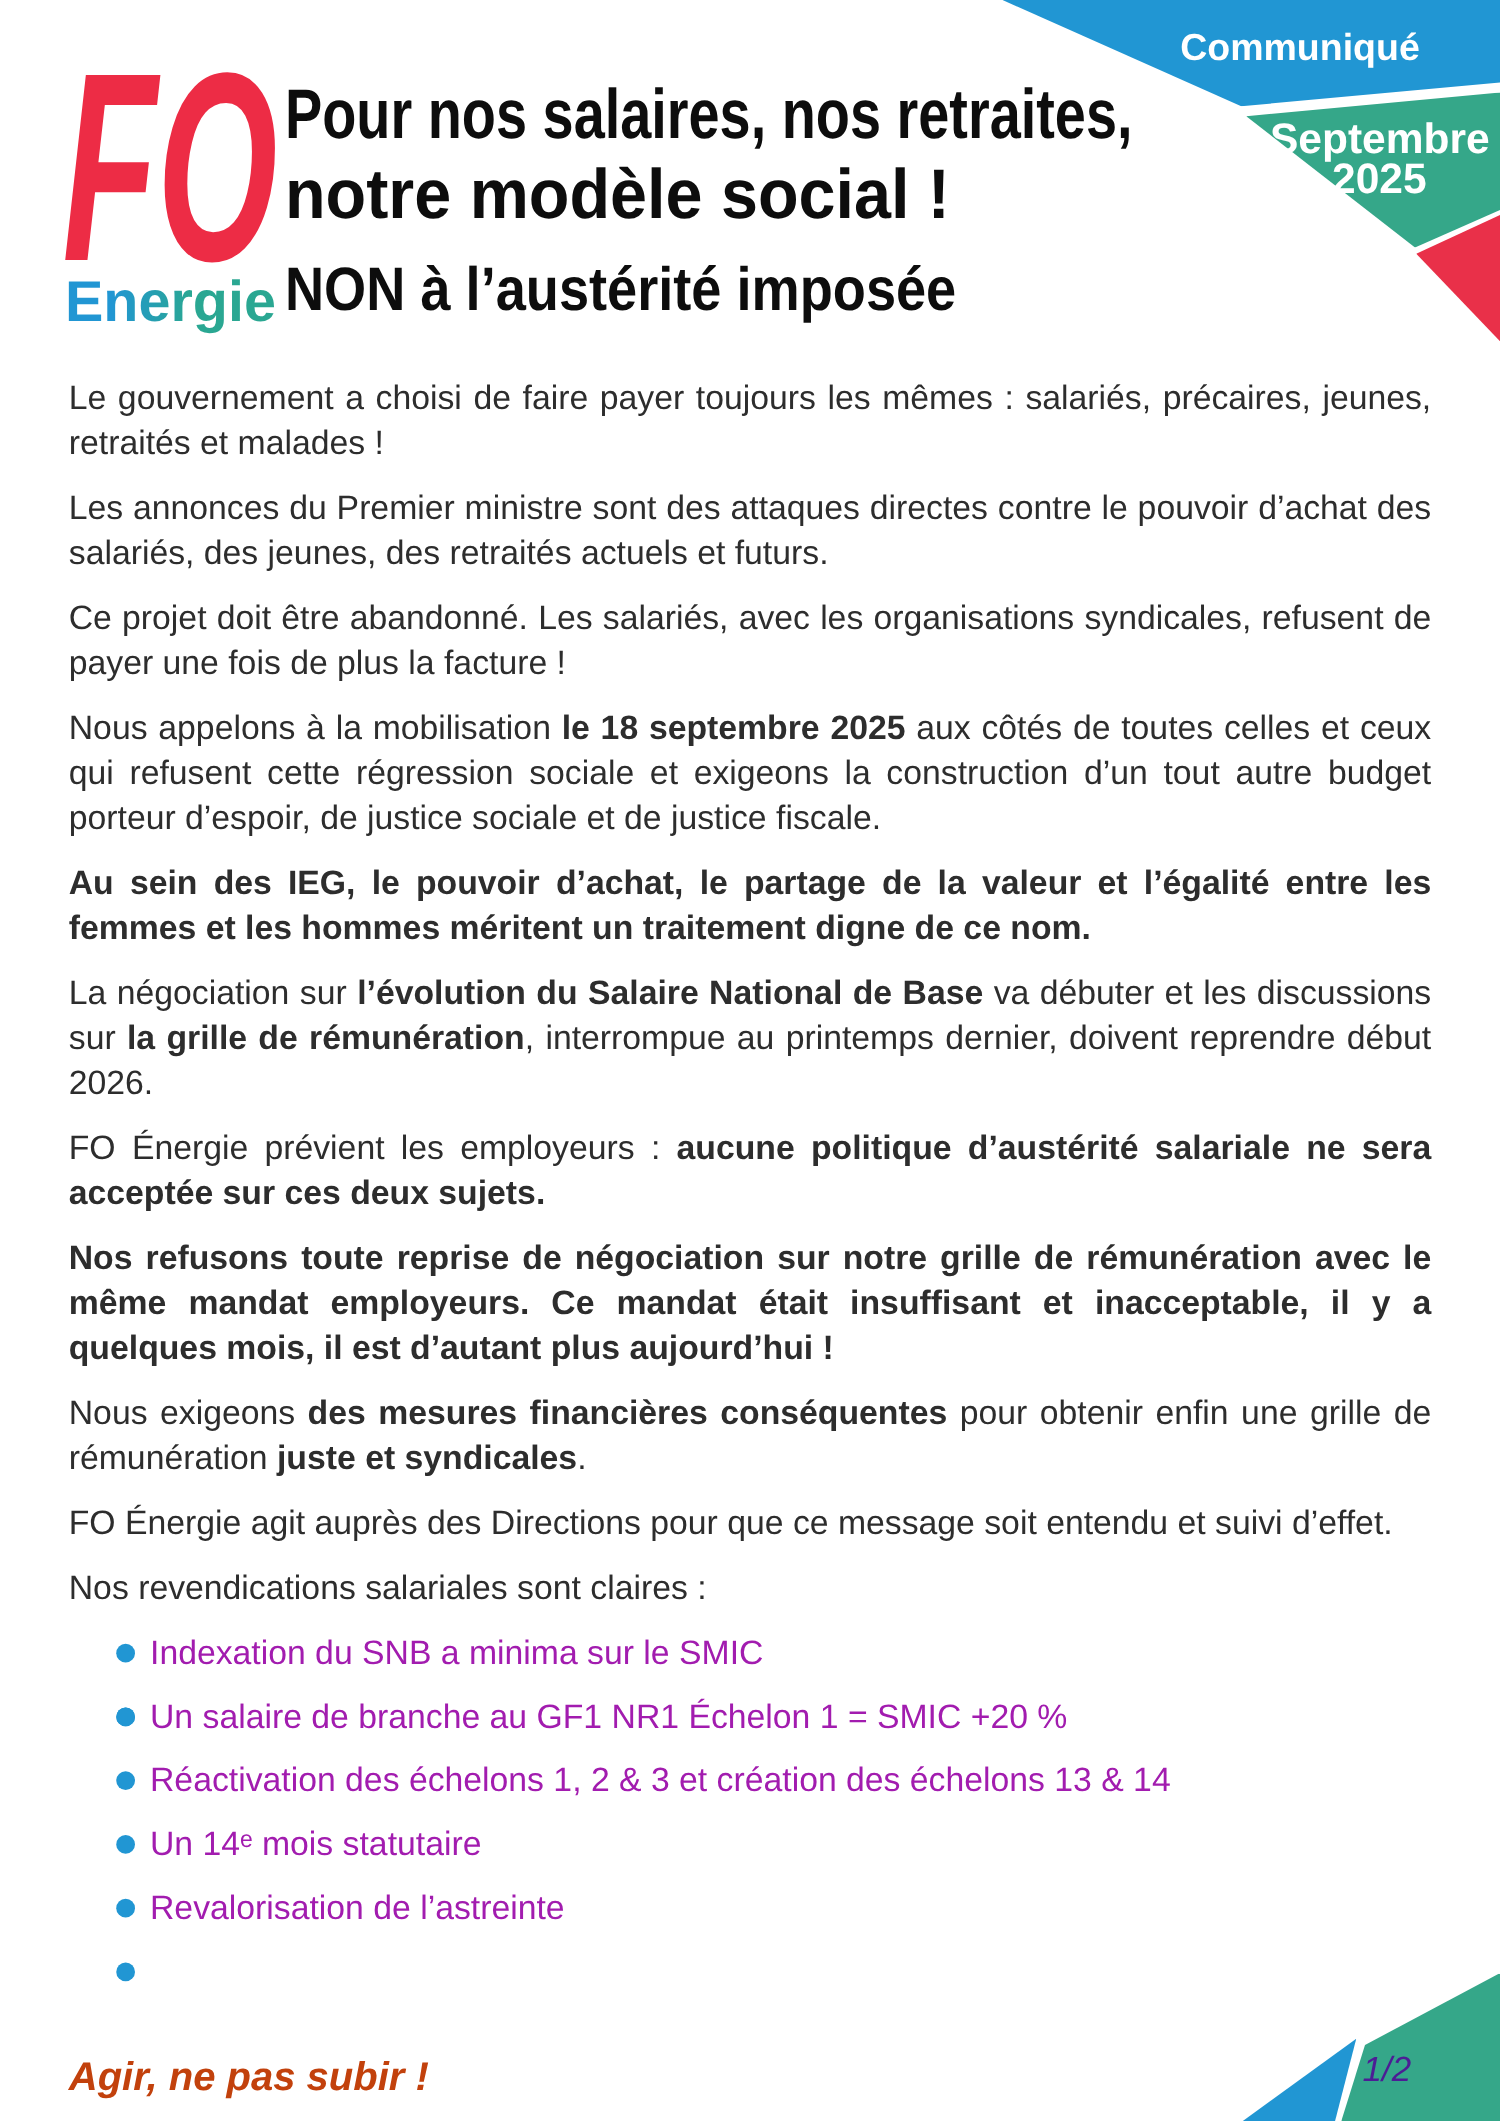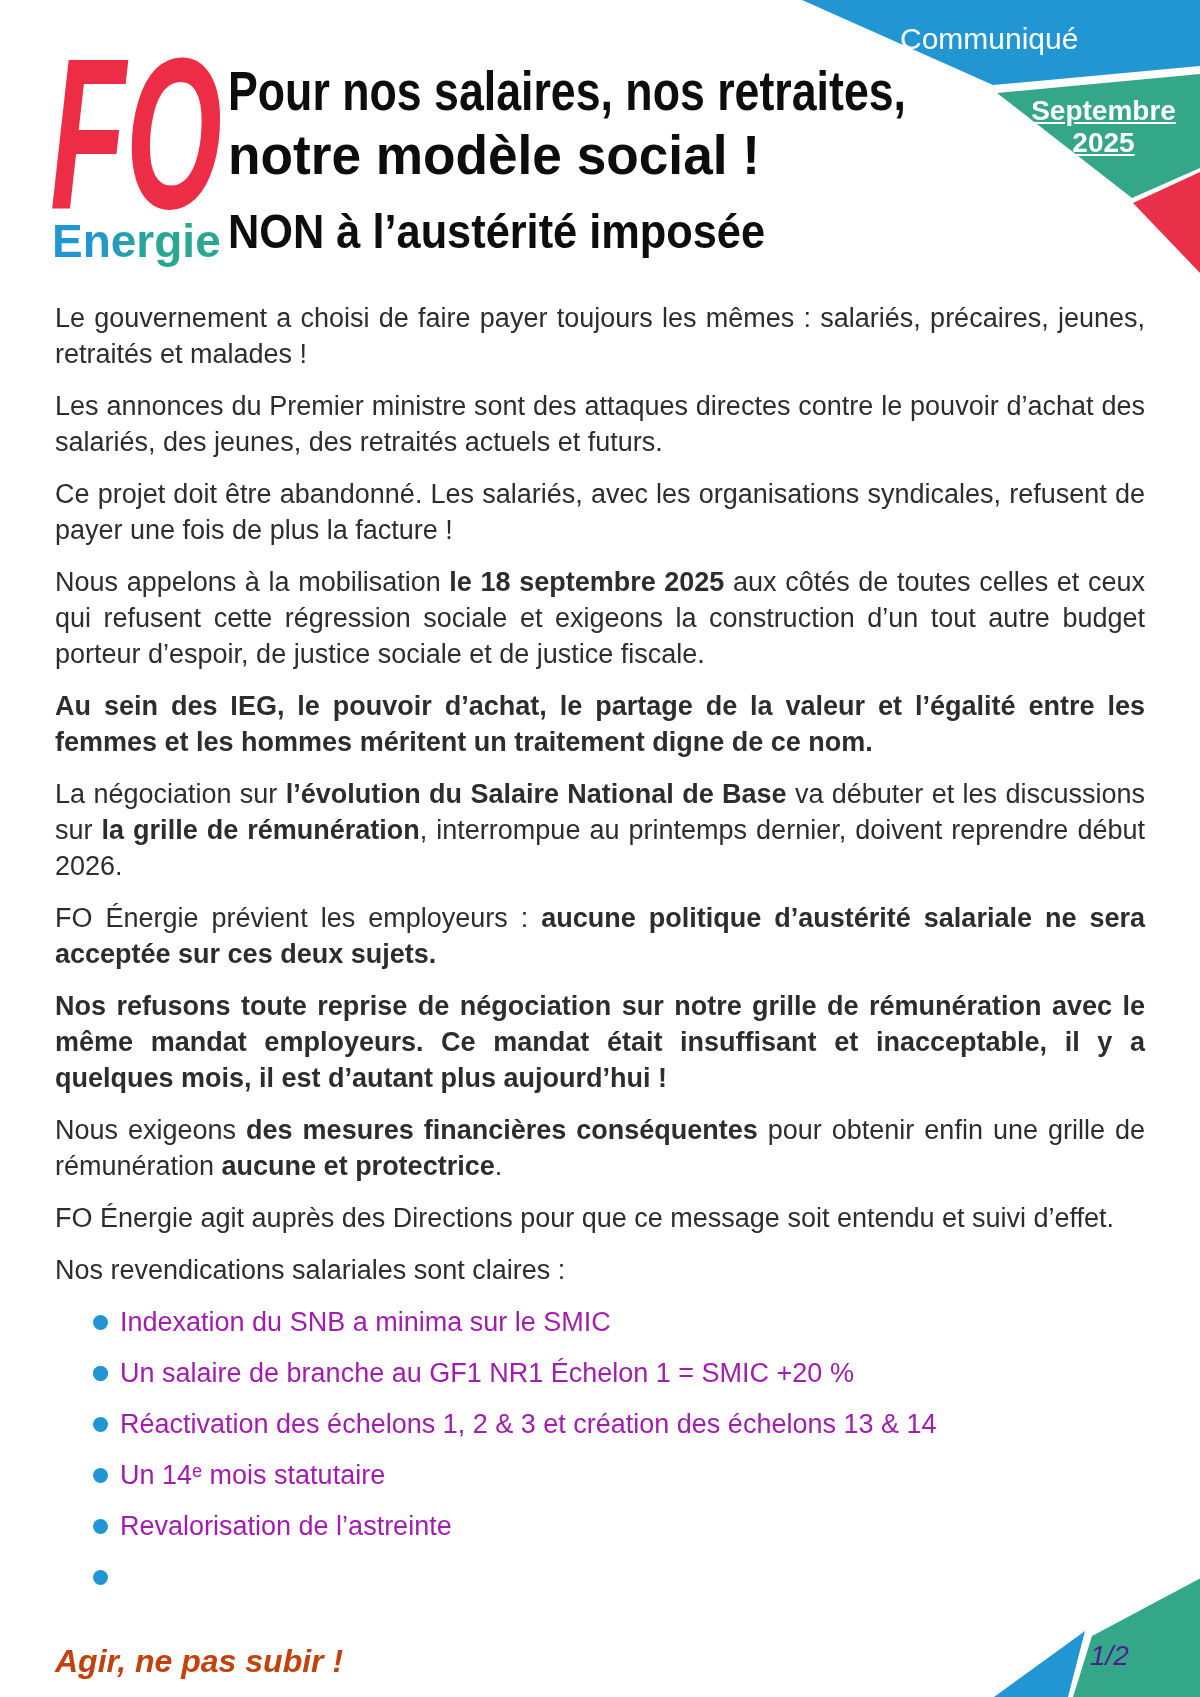--- a/index.html
+++ b/index.html
@@ -15,25 +15,25 @@
   
   .shape { position: absolute; inset: 0; pointer-events: none; }
   .ribbon-blue  { background: #2196d3; clip-path: polygon(802px 0, 1200px 0, 1200px 66px, 993px 85px); }
   .ribbon-green { background: #35a789; clip-path: polygon(997px 93px, 1200px 74px, 1200px 168px, 1132px 198px); }
   .ribbon-red   { background: #e93049; clip-path: polygon(1133px 203px, 1200px 172px, 1200px 273px); }
   .corner-blue  { background: #2196d3; clip-path: polygon(1085px 1631px, 1068px 1697px, 994px 1697px); }
   .corner-green { background: #35a789; clip-path: polygon(1199px 1579px, 1200px 1579px, 1200px 1697px, 1073px 1697px, 1092px 1636px); }
 
   .communique-label {
     position: absolute; left: 900px; top: 22px; width: 280px;
-    color: #ffffff; font-size: 30px; font-weight: normal;
+    text-align: center; color: #ffffff; font-size: 30px; font-weight: bold;
   }
   .date-block {
     position: absolute; left: 1016px; top: 95px; width: 175px;
-    text-align: center; color: #ffffff; font-size: 28px; font-weight: bold; line-height: 32px; text-decoration: underline;
+    text-align: center; color: #ffffff; font-size: 34px; font-weight: bold; line-height: 32px;
   }
   .page-number {
     position: absolute; left: 1090px; top: 1640px; width: 70px;
     text-align: left; color: #4c1d95; font-size: 28px; font-weight: normal; font-style: italic;
   }
 
   
   .fo-logo { position: absolute; left: 48px; top: 52px; overflow: visible; }
   .fo-logo text {
     font-family: "Liberation Sans", "DejaVu Sans", sans-serif;
@@ -116,21 +116,21 @@
   <div class="body-text">
     <div>
         <p><span>Le gouvernement a choisi de faire payer toujours les mêmes : salariés, précaires, jeunes, retraités et malades !</span></p>
         <p><span>Les annonces du Premier ministre sont des attaques directes contre le pouvoir d’achat des salariés, des jeunes, des retraités actuels et futurs.</span></p>
         <p><span>Ce projet doit être abandonné. Les salariés, avec les organisations syndicales, refusent de payer une fois de plus la facture !</span></p>
         <p><span>Nous appelons à la mobilisation </span><span class="b">le 18 septembre 2025</span><span> aux côtés de toutes celles et ceux qui refusent cette régression sociale et exigeons la construction d’un tout autre budget porteur d’espoir, de justice sociale et de justice fiscale.</span></p>
         <p><span class="b">Au sein des IEG, le pouvoir d’achat, le partage de la valeur et l’égalité entre les femmes et les hommes méritent un traitement digne de ce nom.</span></p>
         <p><span>La négociation sur </span><span class="b">l’évolution du Salaire National de Base</span><span> va débuter et les discussions sur </span><span class="b">la grille de rémunération</span><span>, interrompue au printemps dernier, doivent reprendre début 2026.</span></p>
         <p><span>FO Énergie prévient les employeurs : </span><span class="b">aucune politique d’austérité salariale ne sera acceptée sur ces deux sujets.</span></p>
         <p><span class="b">Nos refusons toute reprise de négociation sur notre grille de rémunération avec le même mandat employeurs. Ce mandat était insuffisant et inacceptable, il y a quelques mois, il est d’autant plus aujourd’hui !</span></p>
-        <p><span>Nous exigeons </span><span class="b">des mesures financières conséquentes</span><span> pour obtenir enfin une grille de rémunération </span><span class="b">aucune et protectrice</span><span>.</span></p>
+        <p><span>Nous exigeons </span><span class="b">des mesures financières conséquentes</span><span> pour obtenir enfin une grille de rémunération </span><span class="b">juste et syndicales</span><span>.</span></p>
         <p><span>FO Énergie agit auprès des Directions pour que ce message soit entendu et suivi d’effet.</span></p>
         <p><span>Nos revendications salariales sont claires :</span></p>
       </div>
     <ul class="bullets">
         <li><span class="dot"></span><span>Indexation du SNB a minima sur le SMIC</span></li>
         <li><span class="dot"></span></li>
         <li><span class="dot"></span><span>Un salaire de branche au GF1 NR1 Échelon 1 = SMIC +20 %</span></li>
         <li><span class="dot"></span><span>Réactivation des échelons 1, 2 &amp; 3 et création des échelons 13 &amp; 14</span></li>
         <li><span class="dot"></span><span>Un 14ᵉ mois statutaire</span></li>
         <li><span class="dot"></span><span>Revalorisation de l’astreinte</span></li>

